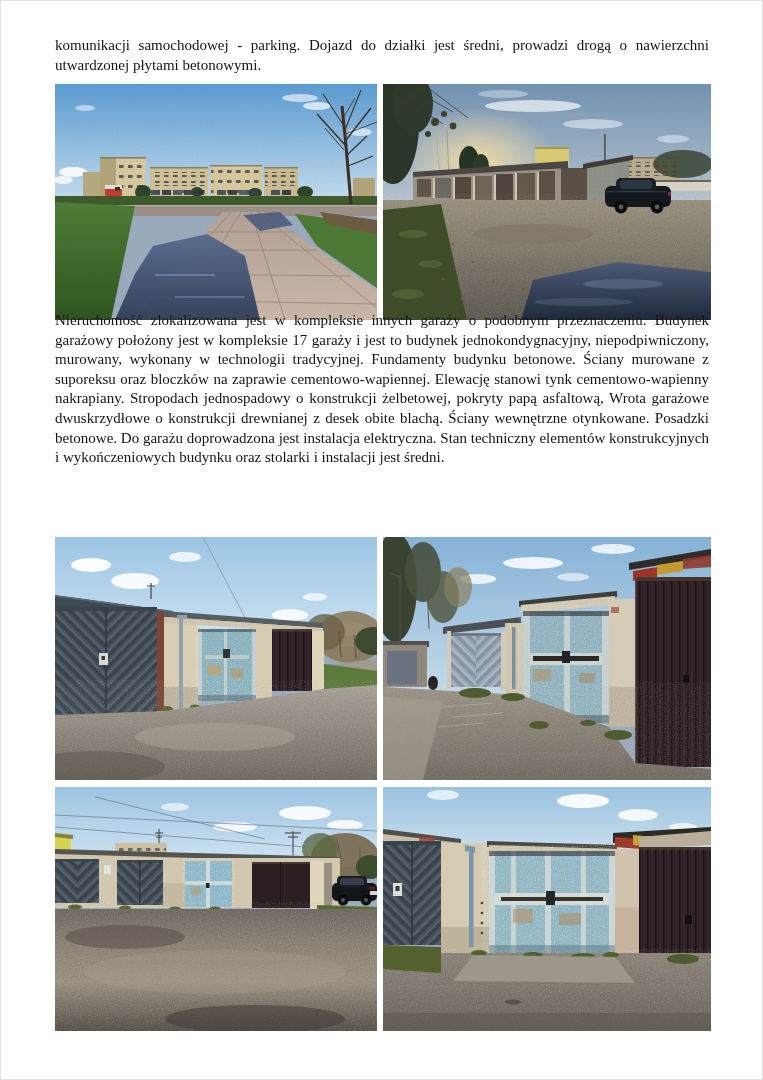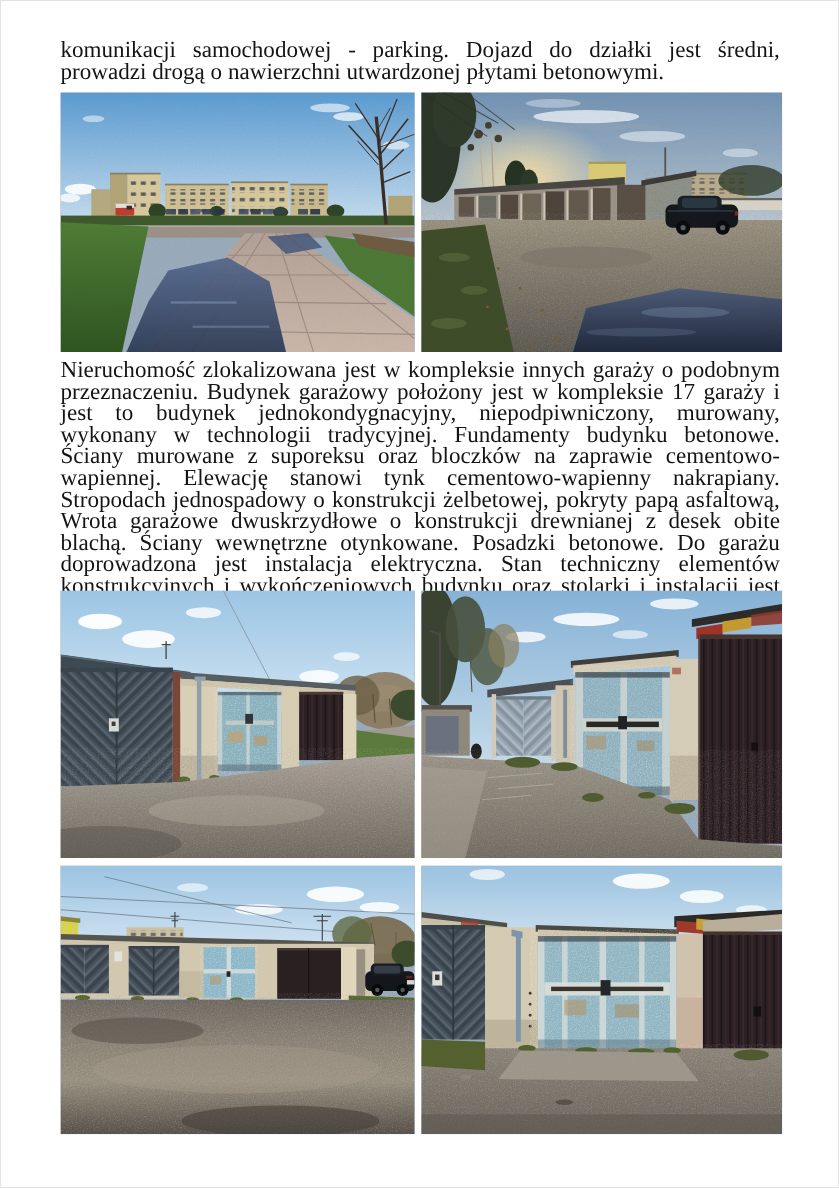--- a/index.html
+++ b/index.html
@@ -1,23 +1,23 @@
 <!DOCTYPE html>
 <html><head>
 <meta charset="utf-8">
 <style>
   html,body{margin:0;padding:0;background:#ffffff;}
   .page{position:relative;width:763px;height:1080px;background:#ffffff;overflow:hidden;
         box-shadow:inset 0 0 0 1px #e3e3e3;
         font-family:"Liberation Serif","DejaVu Serif",serif;}
   .para{position:absolute;left:55px;width:654px;margin:0;
-        font-size:21px;line-height:19.6px;text-align:justify;color:#141414;
+        font-size:15px;line-height:19.6px;text-align:justify;color:#141414;
         font-family:"Liberation Serif","DejaVu Serif",serif;}
   .para-top{top:36px;}
-  .para-main{top:327px;}
+  .para-main{top:311px;}
   .photo{position:absolute;overflow:hidden;background:#9ab;}
   .photo svg{display:block;width:100%;height:100%;}
   .p1{left:55px; top:84px; width:322px;height:236px;}
   .p2{left:383px;top:84px; width:328px;height:236px;}
   .p3{left:55px; top:537px;width:322px;height:243px;}
   .p4{left:383px;top:537px;width:328px;height:243px;}
   .p5{left:55px; top:787px;width:322px;height:244px;}
   .p6{left:383px;top:787px;width:328px;height:244px;}
 </style>
 </head>

